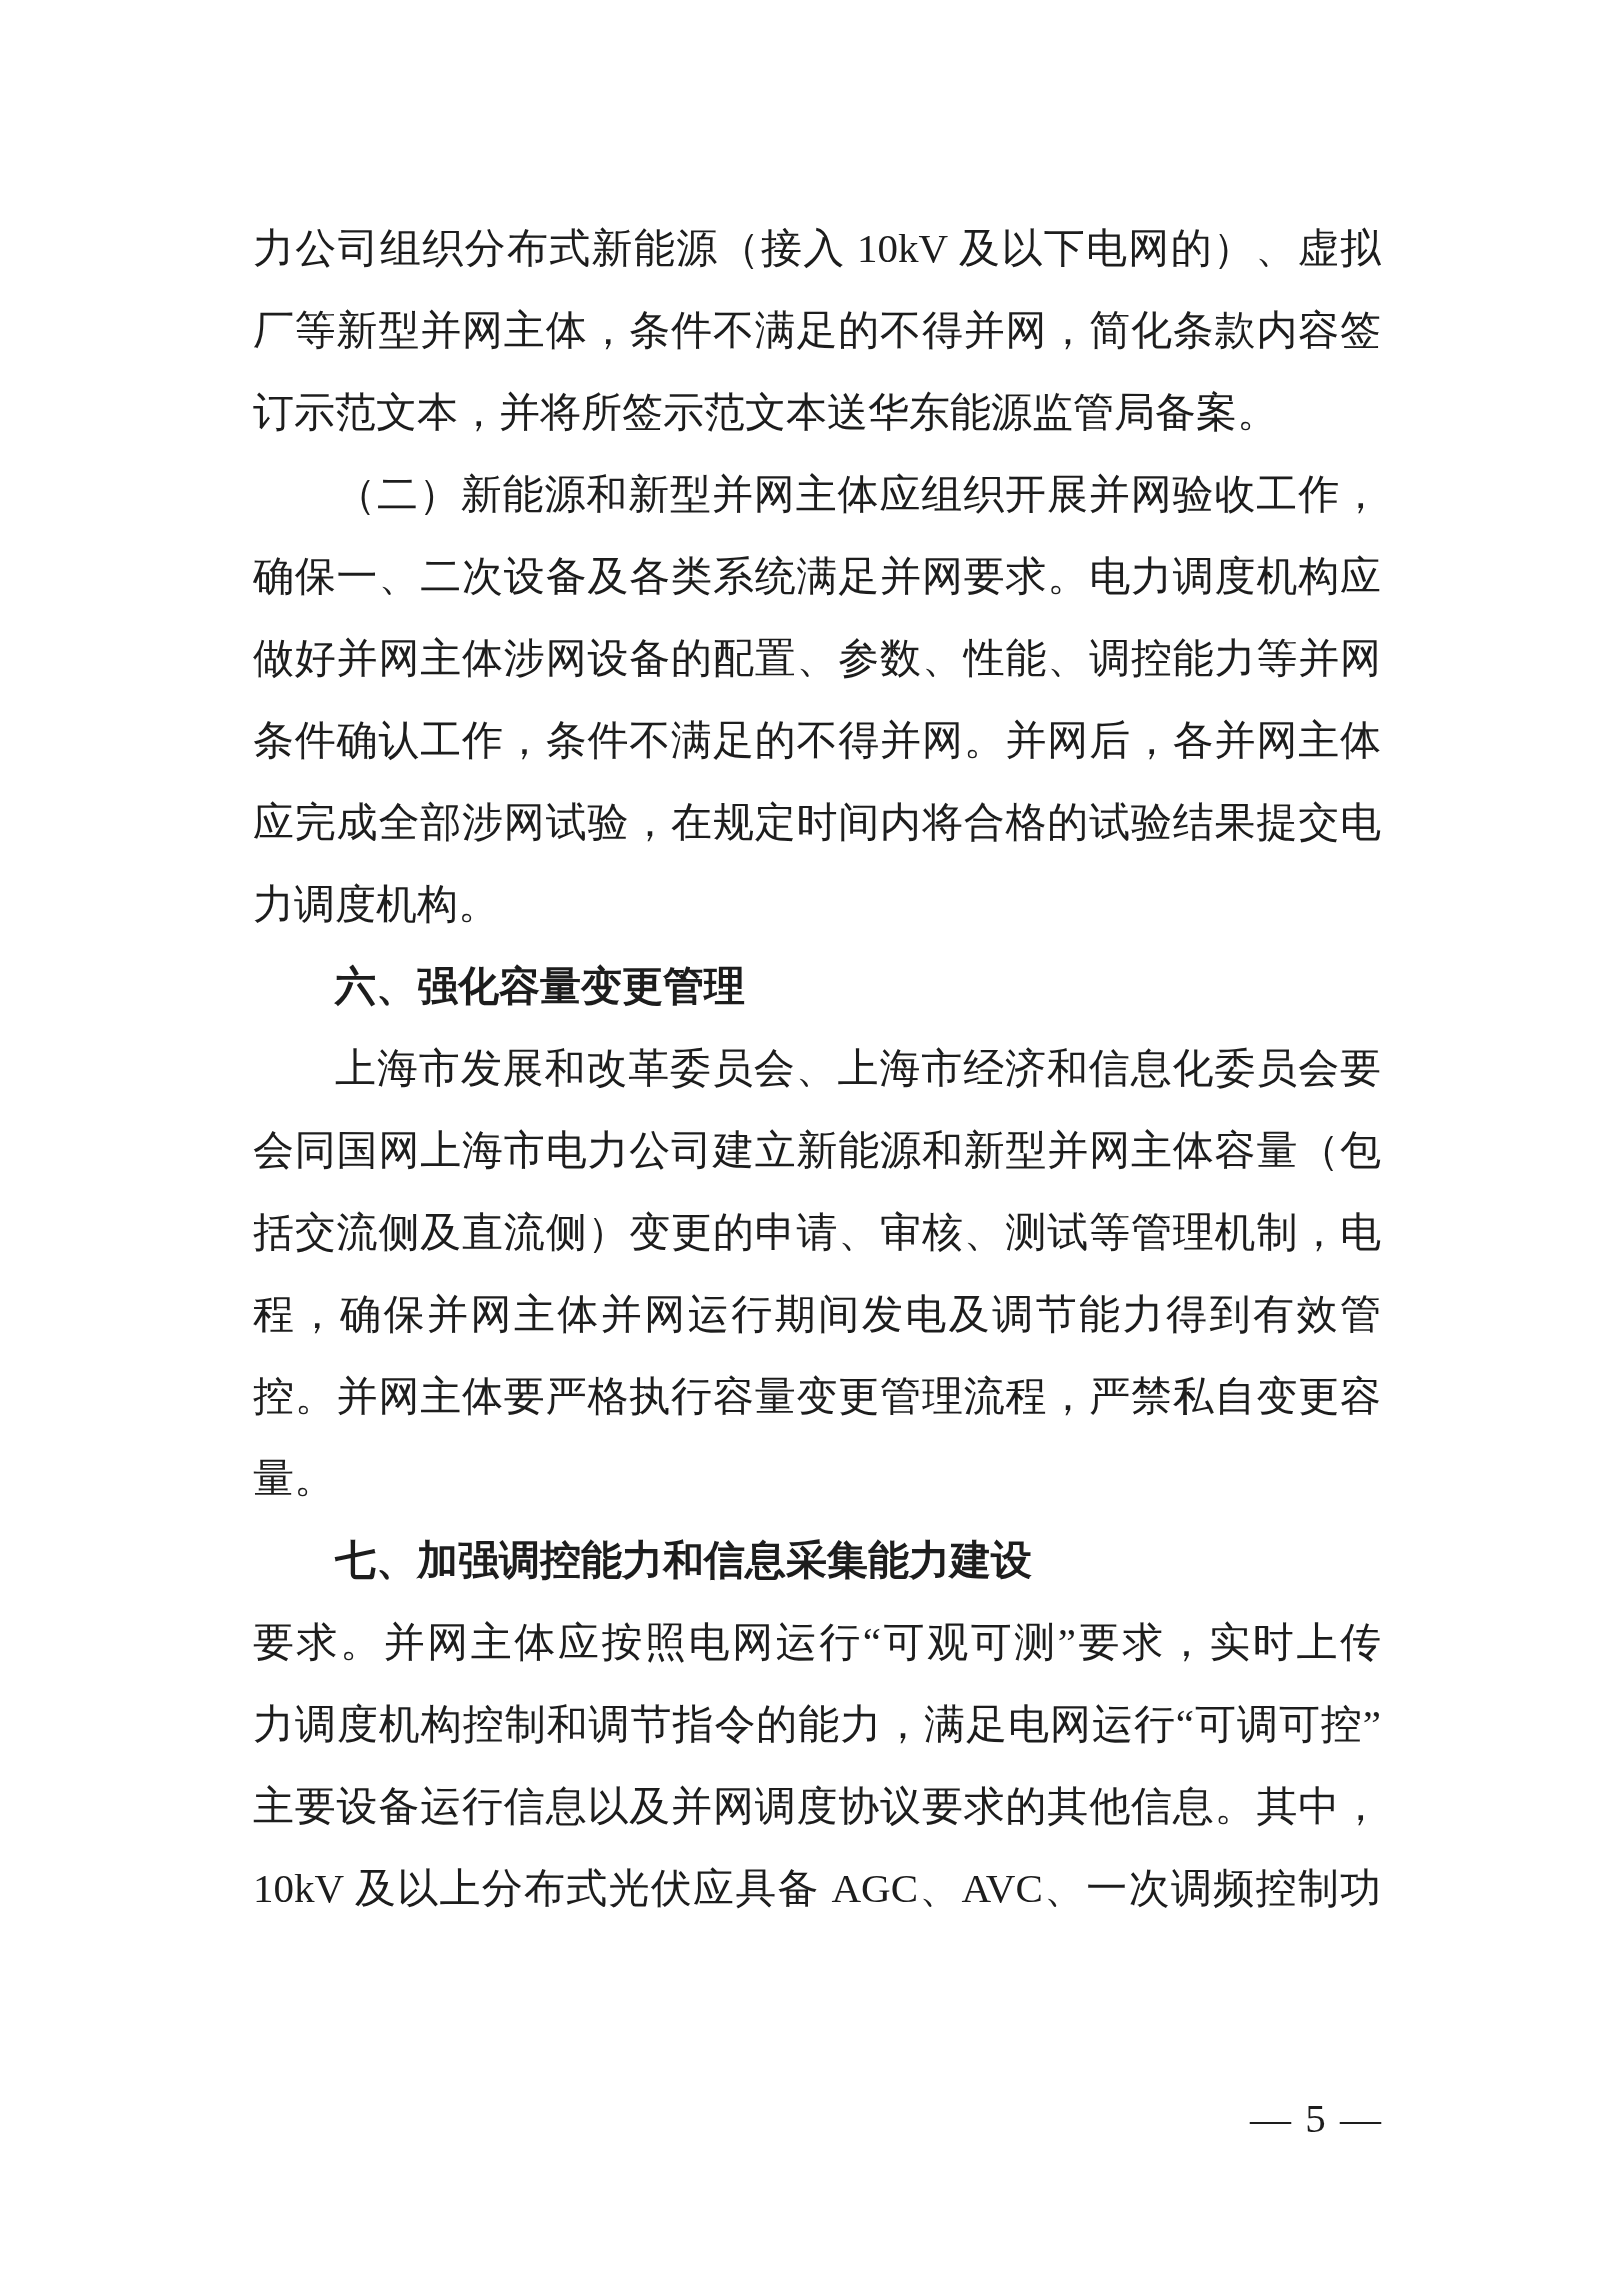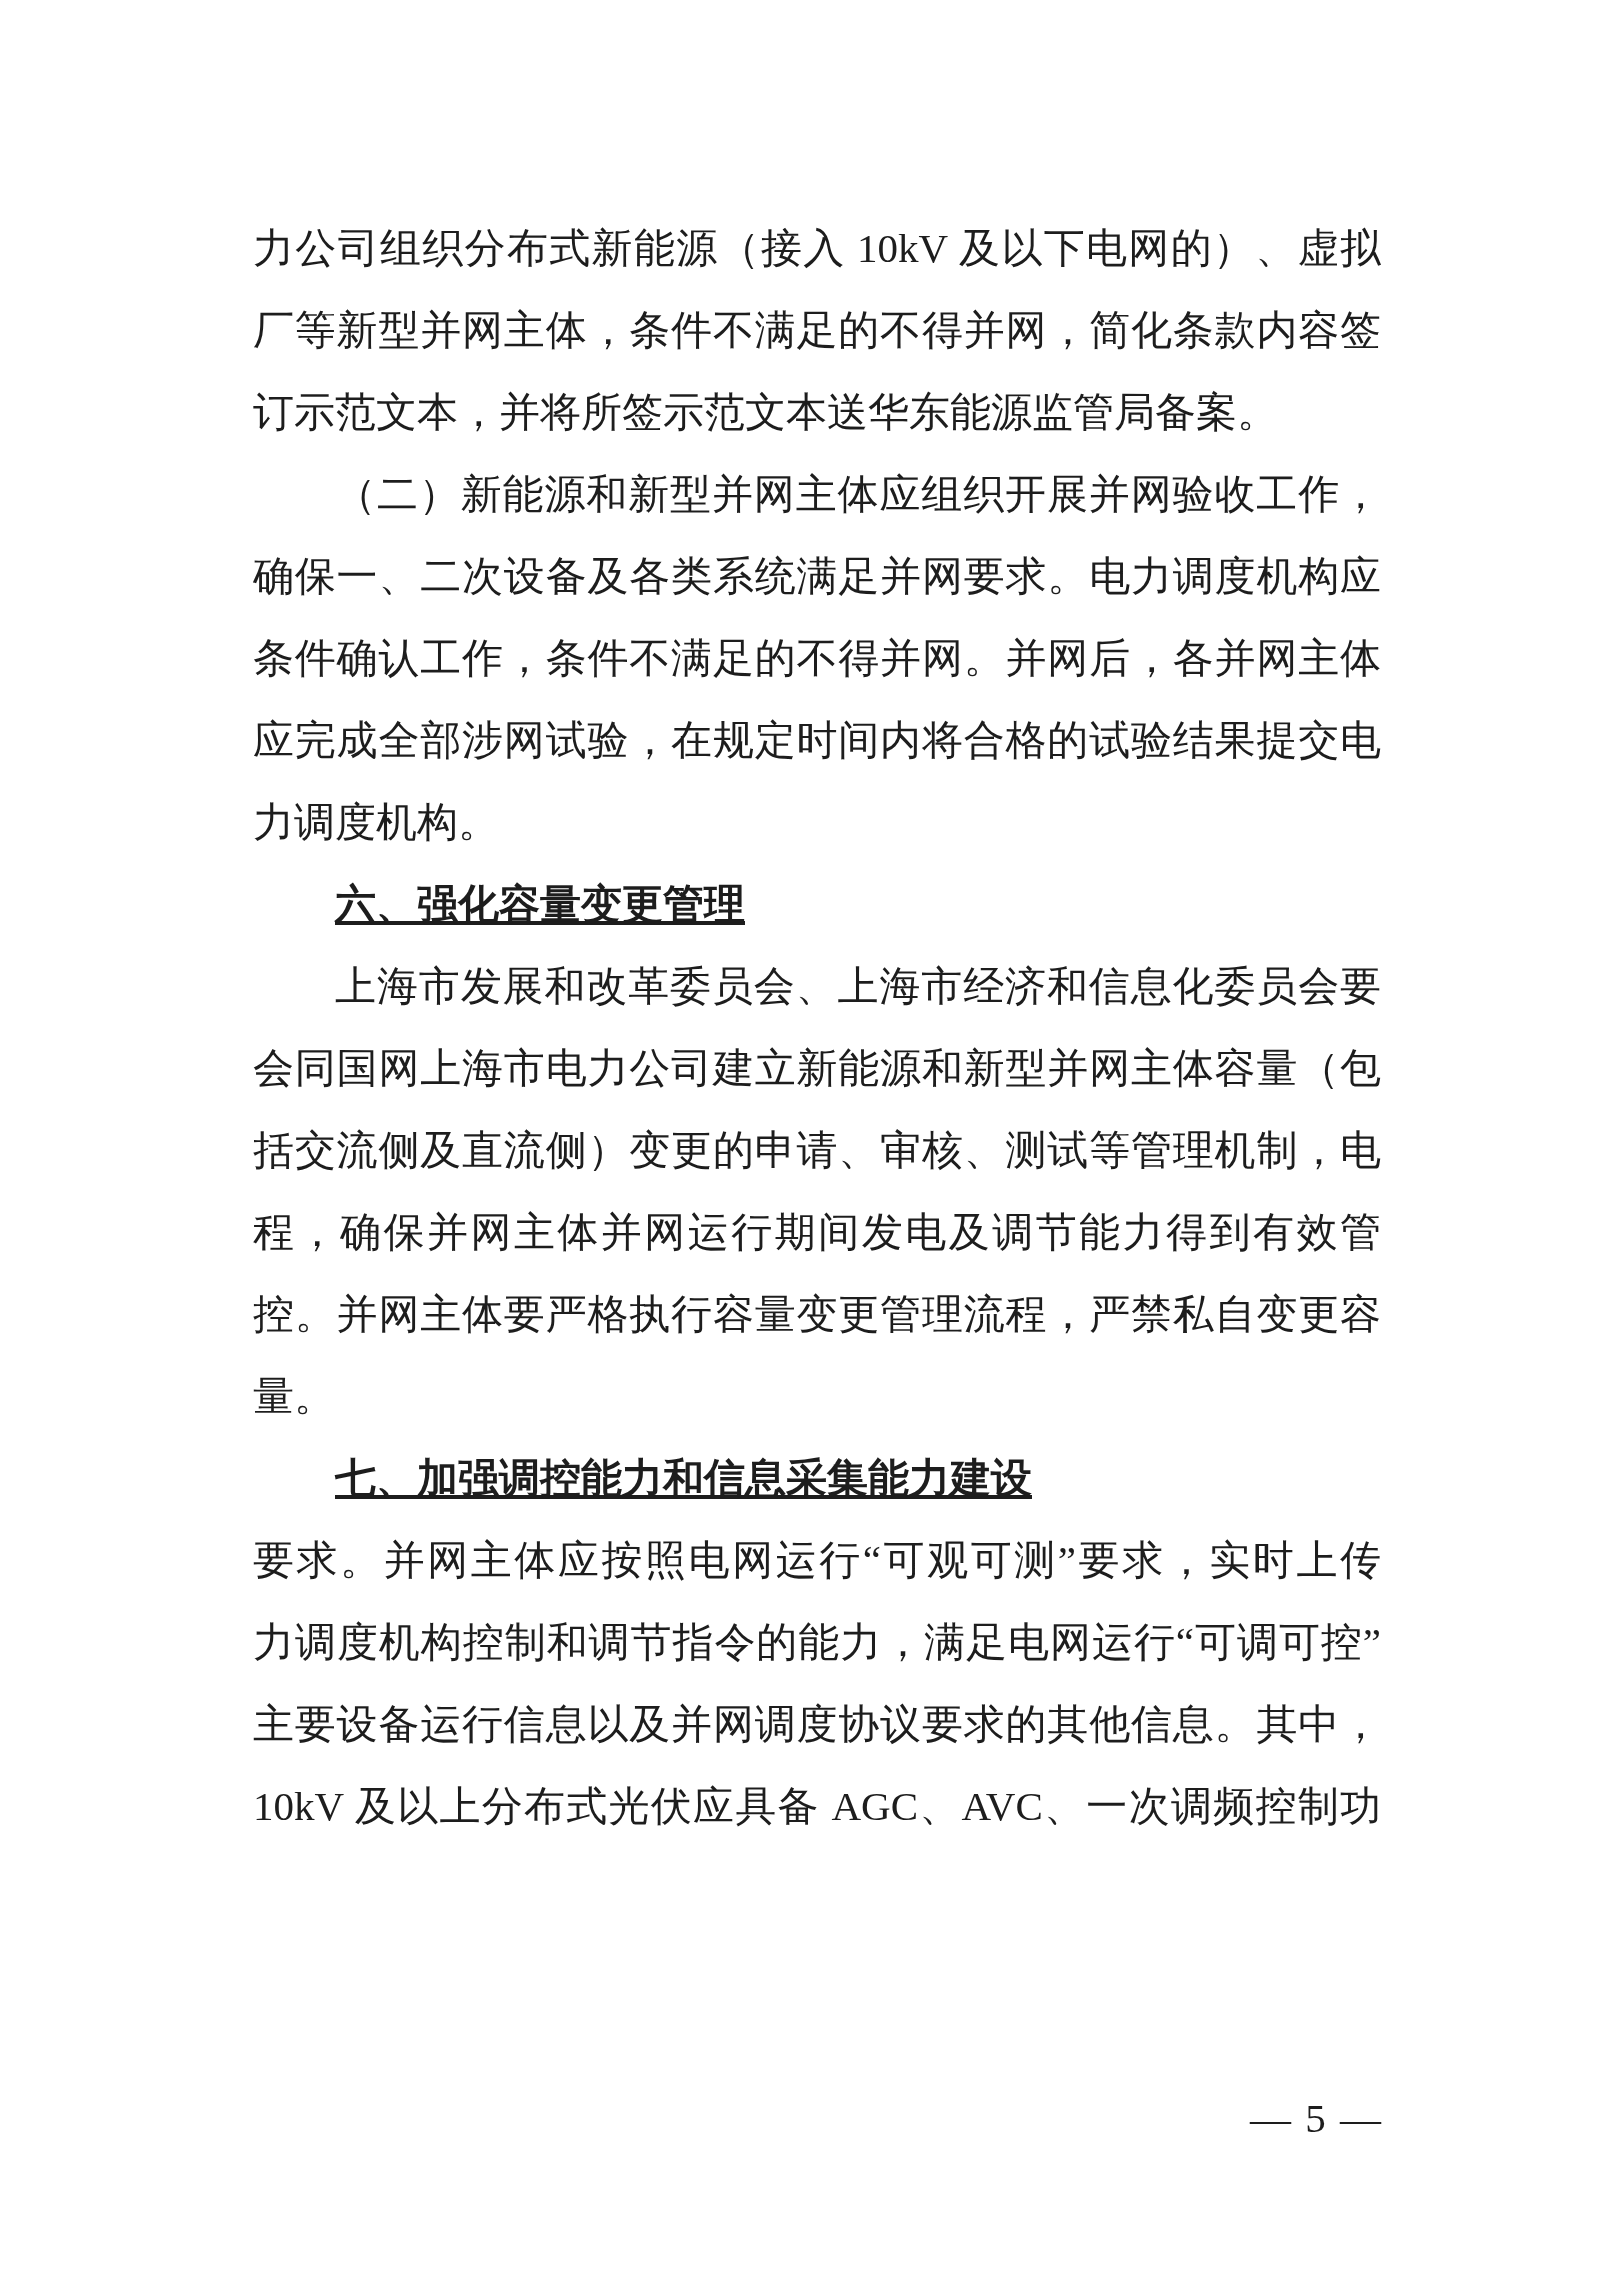--- a/index.html
+++ b/index.html
@@ -36,21 +36,20 @@
   }
   .line.left {
     text-align: center;
     text-align-last: left;
   }
   .line.indent {
     text-indent: 82px;
   }
   .line.heading {
     font-weight: bold;
-    text-decoration: underline;
   }
   .page-number {
     position: absolute;
     top: 2089px;
     right: 232px;
     font-size: 41px;
     line-height: 59px;
     letter-spacing: 2px;
     color: #1d1d1d;
   }
@@ -58,20 +57,21 @@
 </head>
 <body>
 
 <div class="page">
   <div class="text-block" id="lines-container">
       <div class="line justify">力公司组织分布式新能源（接入 10kV 及以下电网的）、虚拟电</div>
       <div class="line justify">厂等新型并网主体，条件不满足的不得并网，简化条款内容签</div>
       <div class="line left">订示范文本，并将所签示范文本送华东能源监管局备案。</div>
       <div class="line justify indent">（二）新能源和新型并网主体应组织开展并网验收工作，</div>
       <div class="line justify">确保一、二次设备及各类系统满足并网要求。电力调度机构应</div>
+      <div class="line justify">做好并网主体涉网设备的配置、参数、性能、调控能力等并网</div>
       <div class="line justify">条件确认工作，条件不满足的不得并网。并网后，各并网主体</div>
       <div class="line justify">应完成全部涉网试验，在规定时间内将合格的试验结果提交电</div>
       <div class="line left">力调度机构。</div>
       <div class="line left indent heading">六、强化容量变更管理</div>
       <div class="line justify indent">上海市发展和改革委员会、上海市经济和信息化委员会要</div>
       <div class="line justify">会同国网上海市电力公司建立新能源和新型并网主体容量（包</div>
       <div class="line justify">括交流侧及直流侧）变更的申请、审核、测试等管理机制，电</div>
       <div class="line justify">程，确保并网主体并网运行期间发电及调节能力得到有效管</div>
       <div class="line justify">控。并网主体要严格执行容量变更管理流程，严禁私自变更容</div>
       <div class="line left">量。</div>

